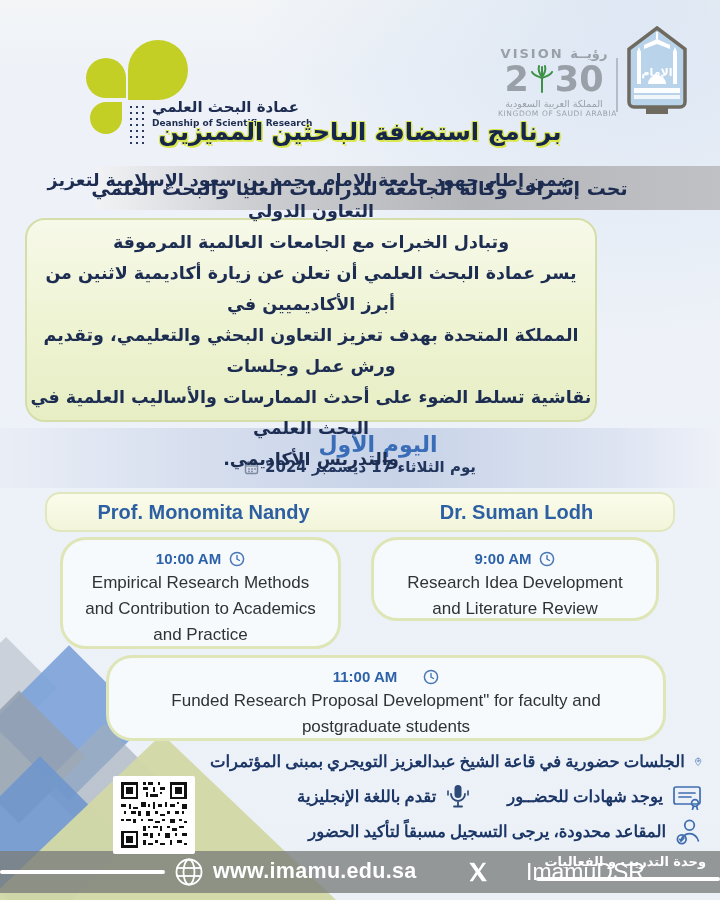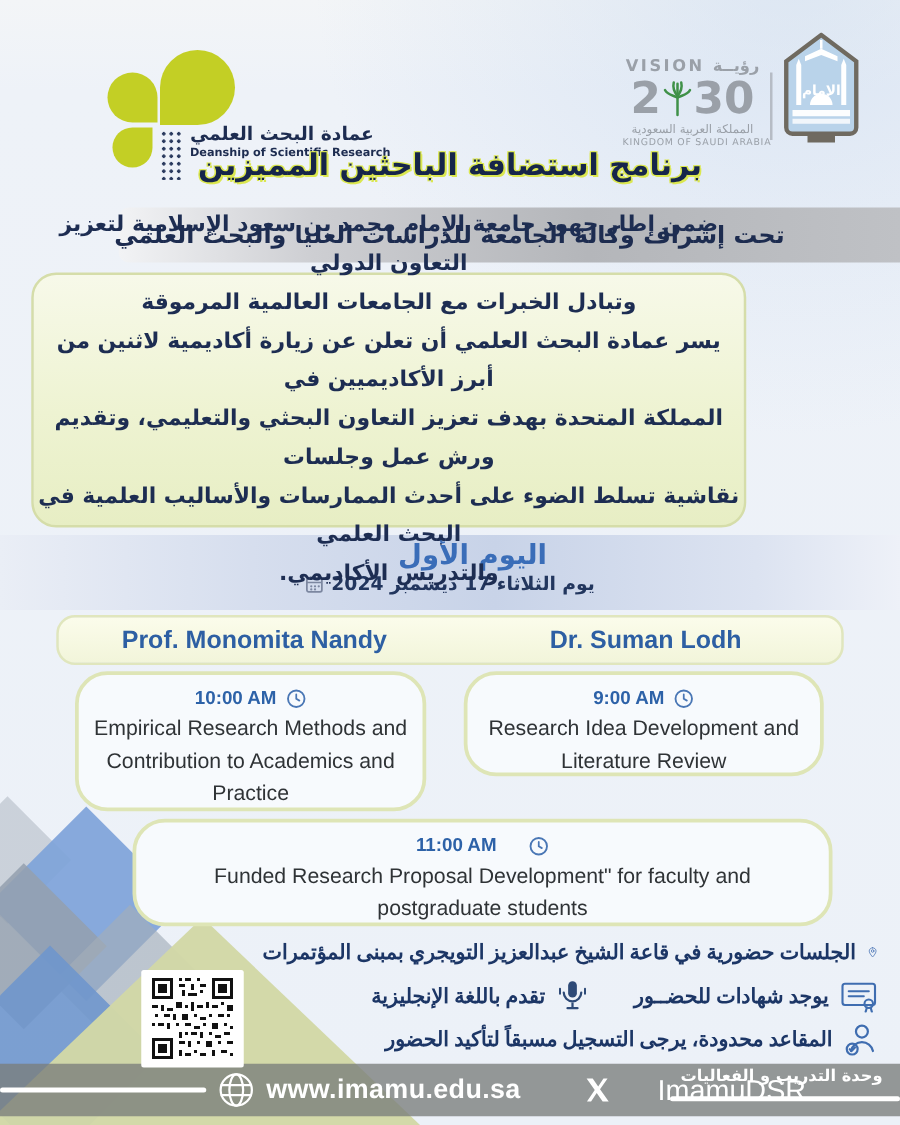--- a/index.html
+++ b/index.html
@@ -85,21 +85,21 @@
     display:flex; flex-direction:column; align-items:center; padding-top:10px;
   }
   .card-1{ left:60px;  top:537px; width:281px; height:112px; }
   .card-2{ left:371px; top:537px; width:288px; height:84px; }
   .card-3{ left:106px; top:655px; width:560px; height:86px;  }
   .time-row{ display:flex; align-items:center; gap:8px; }
   .time-row span{ font-family:"Liberation Sans",sans-serif; font-size:15px; font-weight:bold; color:#2d62a8; }
   .card-3 .time-row{ gap:26px; }
   .card p{
     font-family:"Liberation Sans",sans-serif; font-size:17px; line-height:26px;
-    color:#2f3336; text-align:center; margin-top:3px; padding:0 4px;
+    color:#2f3336; text-align:center; margin-top:3px; padding:0 20px;
   }
   .card-3 p{ padding:0 40px; }
   
   .info{ position:absolute; right:18px; top:748px; width:492px; z-index:2; direction:rtl; }
   .info-row{ display:flex; align-items:center; gap:9px; margin-bottom:7px; min-height:27px; }
   .info-row .txt{ font-size:16.5px; font-weight:bold; color:#1c3666; white-space:nowrap;font-family:Liberation Serif, serif; }
   .info-group{ display:flex; align-items:center; gap:9px; }
   .gap-mid{ width:18px; }
   
   .qr{ position:absolute; left:113px; top:776px; width:82px; height:78px; background:#fff;

